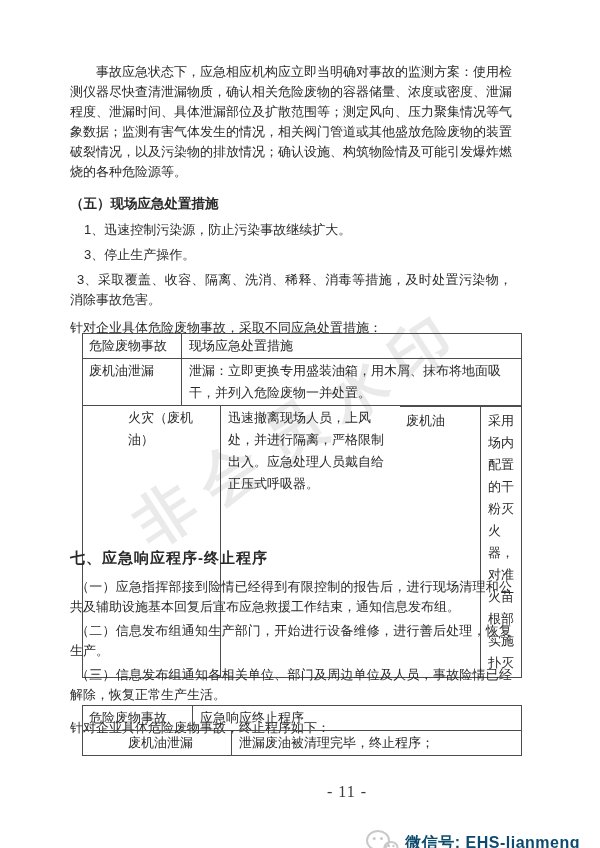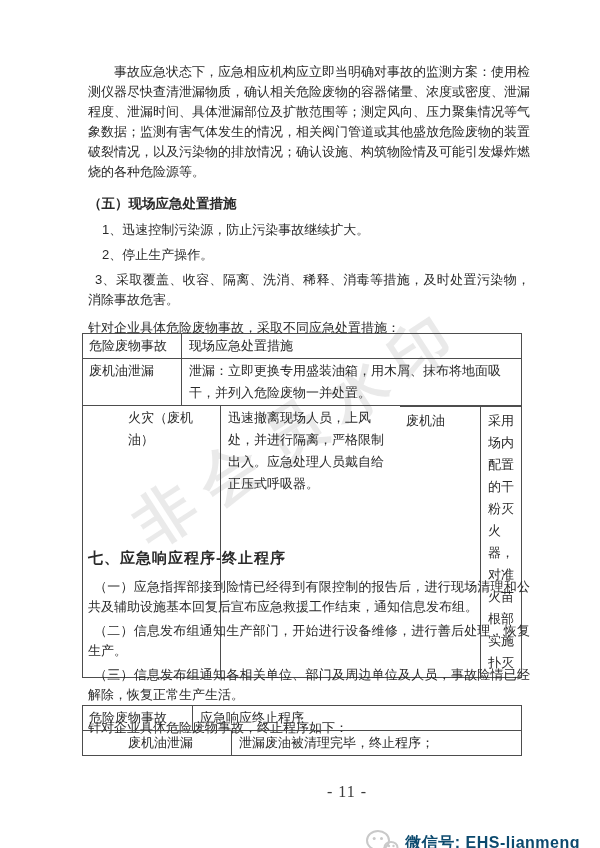--- a/index.html
+++ b/index.html
@@ -22,21 +22,21 @@
     font-weight:bold;
     letter-spacing:16px;
     color:rgba(90,90,90,0.13);
     transform:rotate(-33deg);
     transform-origin:center;
     white-space:nowrap;
     pointer-events:none;
     user-select:none;
   }
   
-  .blk { position:absolute; left:88px; width:442px; font-size:13px; line-height:20px; text-align:justify; }
+  .blk { position:absolute; left:70px; width:442px; font-size:13px; line-height:20px; text-align:justify; }
   .intro { top:62px; }
   .intro p { text-indent:2em; }
   .sec5 { top:194px; }
   .sec5 .heading { font-weight:bold; font-size:13.5px; margin-bottom:6px; }
   .sec5 .item { margin-bottom:5px; }
   .sec5 .item.ind14 { text-indent:14px; }
   .sec5 .item.ind7 { text-indent:7px; }
   .sec5 .lead { margin-top:8px; }
   .sec7 { top:548px; }
   .sec7 .title7 { font-weight:bold; font-size:15px; text-align:left; margin-bottom:9px; letter-spacing:1px; }
@@ -87,21 +87,21 @@
 
   <div class="watermark">非会员水印</div>
 
   <div class="blk intro">
     <p>事故应急状态下，应急相应机构应立即当明确对事故的监测方案：使用检测仪器尽快查清泄漏物质，确认相关危险废物的容器储量、浓度或密度、泄漏程度、泄漏时间、具体泄漏部位及扩散范围等；测定风向、压力聚集情况等气象数据；监测有害气体发生的情况，相关阀门管道或其他盛放危险废物的装置破裂情况，以及污染物的排放情况；确认设施、构筑物险情及可能引发爆炸燃烧的各种危险源等。</p>
   </div>
 
   <div class="blk sec5">
     <div class="heading">（五）现场应急处置措施</div>
     <p class="item ind14">1、迅速控制污染源，防止污染事故继续扩大。</p>
-    <p class="item ind14">2、停止生产操作。</p>
+    <p class="item ind14">3、停止生产操作。</p>
     <p class="item ind7">3、采取覆盖、收容、隔离、洗消、稀释、消毒等措施，及时处置污染物，消除事故危害。</p>
     <p class="lead">针对企业具体危险废物事故，采取不同应急处置措施：</p>
   </div>
 
   <div class="doc-table t1">
     <div class="trow">
       <div class="c1">危险废物事故</div>
       <div class="c2">现场应急处置措施</div>
     </div>
     <div class="trow">

